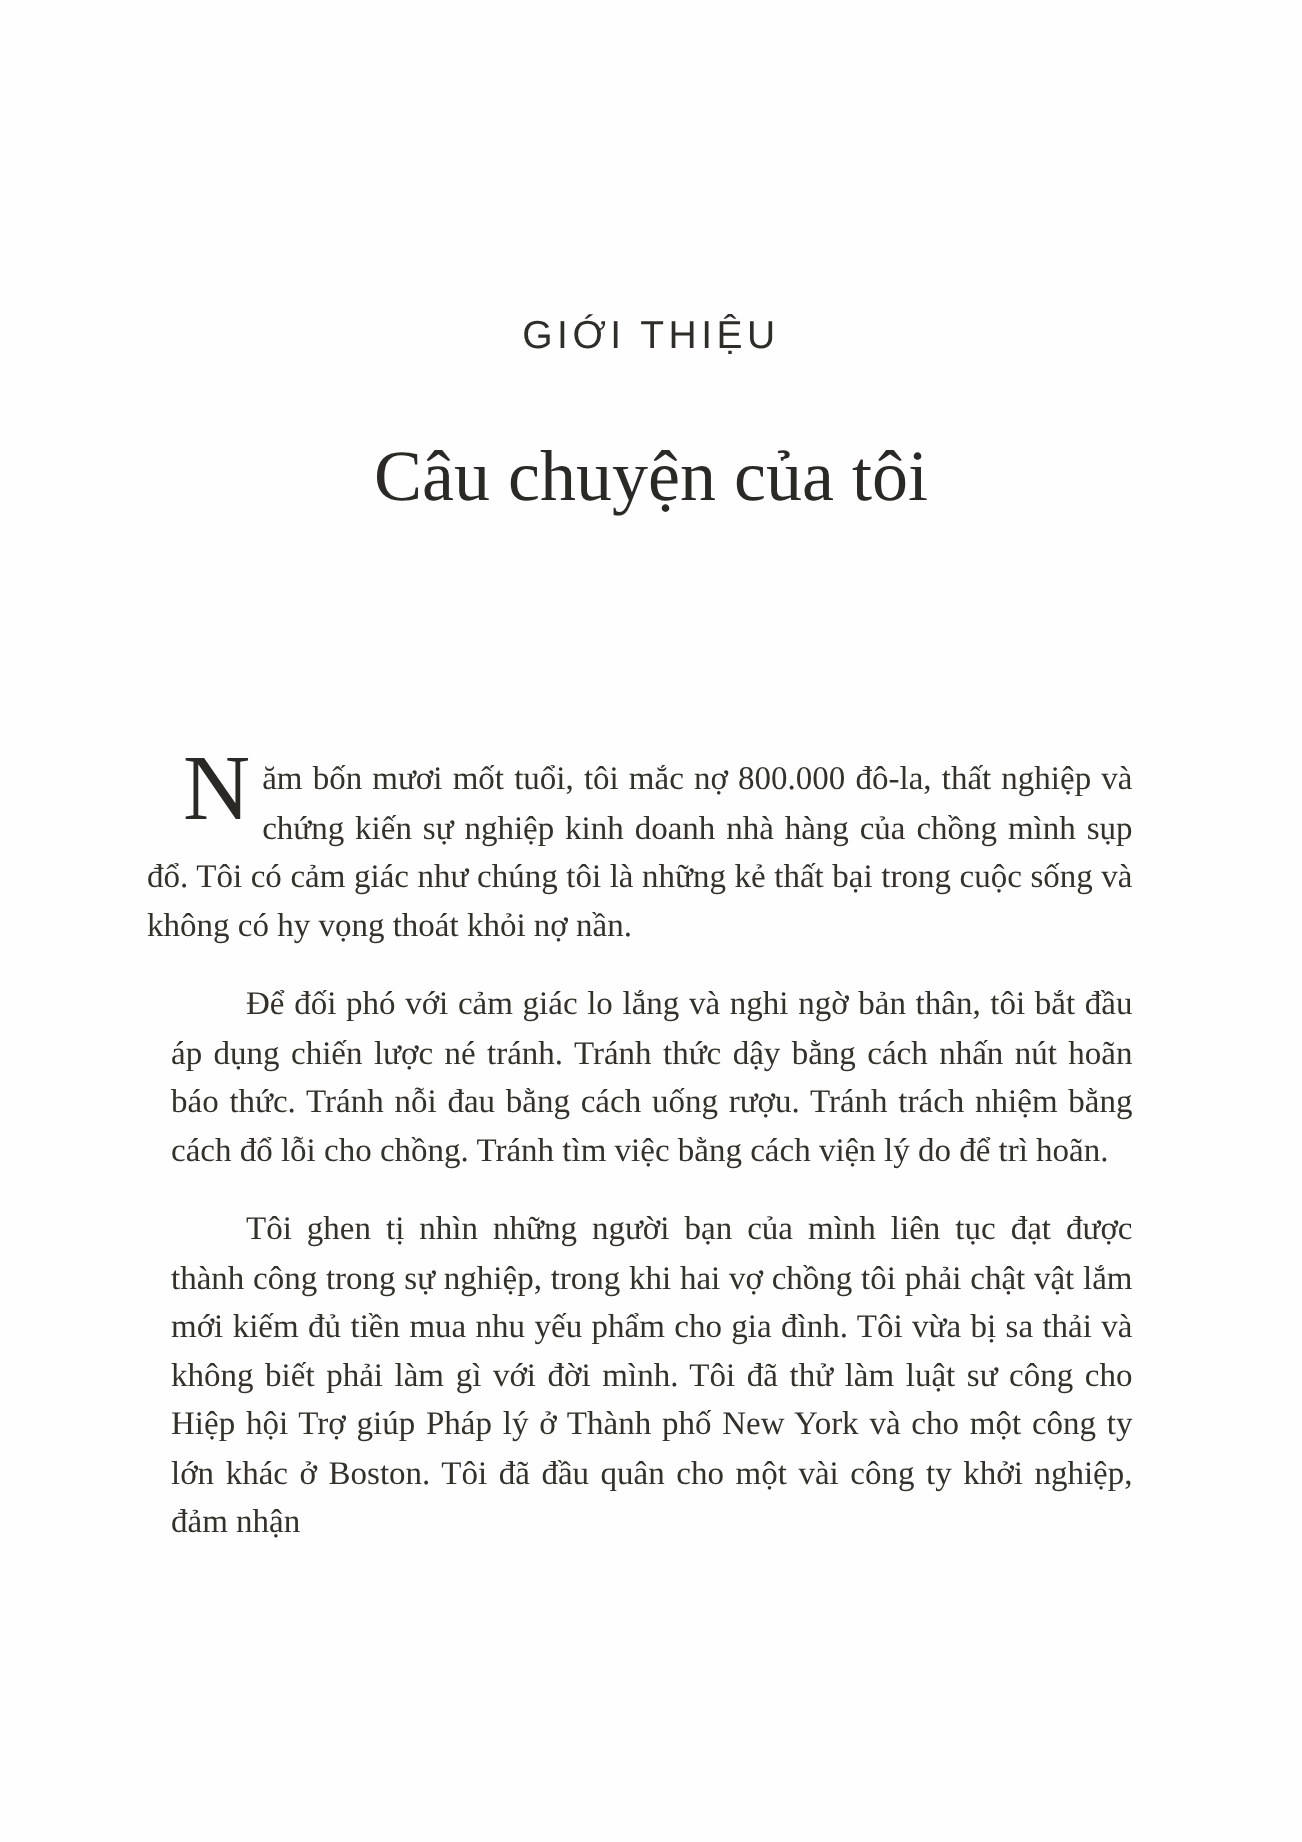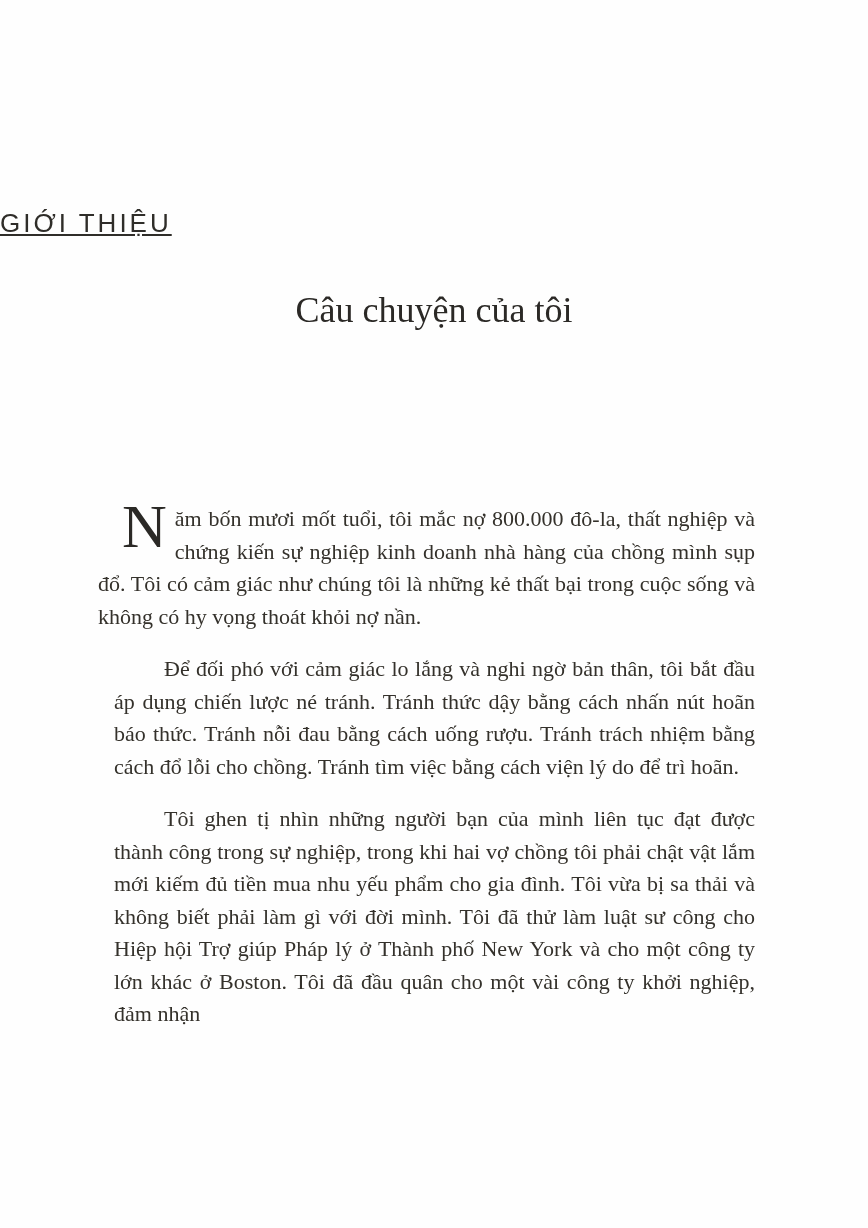--- a/index.html
+++ b/index.html
@@ -14,38 +14,38 @@
     background: #fefefe;
     overflow: hidden;
     font-family: "Liberation Serif", serif;
   }
 
   .kicker {
     position: absolute;
     top: 210px;
     left: 0;
     right: 0;
+    text-align: center;
     font-family: "Liberation Sans", sans-serif;
     font-weight: 400;
     font-size: 26px;
     line-height: 1;
     letter-spacing: 3px;
     color: #2f2d29;
-    text-decoration: underline;
   }
 
   .title {
     position: absolute;
     top: 290px;
     left: 0;
     right: 0;
     text-align: center;
     font-family: "Liberation Serif", serif;
     font-weight: 400;
-    font-size: 36px;
+    font-size: 48px;
     line-height: 1.15;
     color: #2b2926;
   }
 
   .body-text {
     position: absolute;
     top: 503px;
     left: 98px;
     width: 657px;
     font-family: "Liberation Serif", serif;

